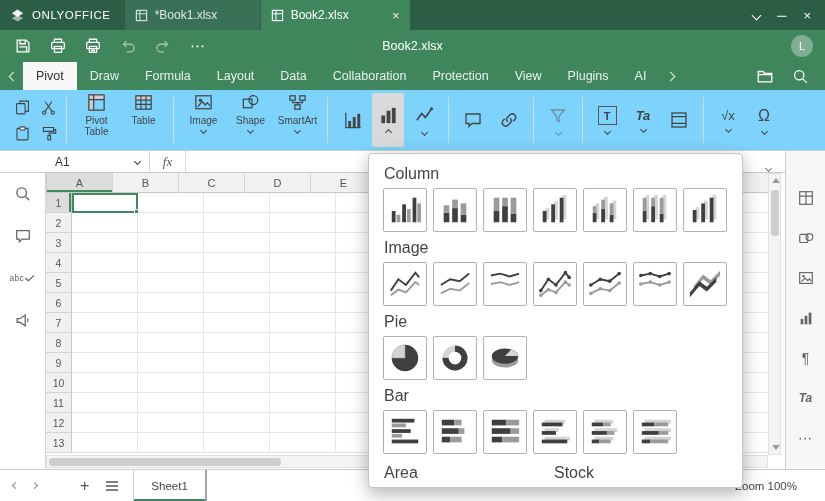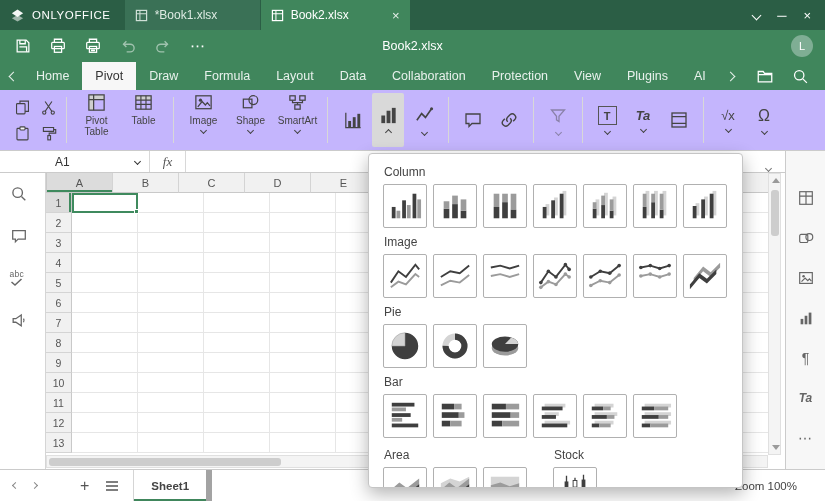--- a/index.html
+++ b/index.html
@@ -41,21 +41,21 @@
   
   .ribbon-tabs{position:absolute;left:0;top:62px;width:825px;height:28px;background:#40865c;
                display:flex;align-items:center;color:#e8f1ec}
   .rt-back{padding:0 6px 0 10px;display:flex;align-items:center}
   .rtab{padding:0 13px;height:28px;line-height:28px;font-size:12.5px;white-space:nowrap}
   .rtab.active{background:#f7f7f7;color:#333}
   .rt-next{padding:0 8px;display:flex;align-items:center}
   .rt-icons{margin-left:auto;display:flex;align-items:center;gap:18px;padding-right:16px}
 
   
-  .ribbon{position:absolute;left:0;top:90px;width:825px;height:61px;background:#c4b5fd;
+  .ribbon{position:absolute;left:0;top:90px;width:825px;height:61px;background:#7dd3fc;
           border-bottom:1px solid #cbcbcb;display:flex;align-items:center;padding:0 4px}
   .vsep{width:1px;height:46px;background:#d8d8d8;margin:0 6px;flex:0 0 auto}
   .clip-group{display:grid;grid-template-columns:24px 24px;grid-template-rows:24px 24px;gap:2px;margin-left:6px}
   .clip-btn{display:flex;align-items:center;justify-content:center}
   .rib-big{width:47px;height:56px;display:flex;flex-direction:column;align-items:center;gap:2px;
            font-size:10px;line-height:1.1;text-align:center;color:#444;flex:0 0 auto}
   .rib-btn{width:32px;height:54px;display:flex;flex-direction:column;align-items:center;
            justify-content:center;gap:4px;color:#444;flex:0 0 auto;border-radius:2px;margin:0 2px}
   .rib-btn.active{background:#d9d9d9}
   .rib-btn.dim{opacity:.45}
@@ -73,21 +73,21 @@
   .fxbtn{width:36px;height:100%;display:flex;align-items:center;justify-content:center;
          border-right:1px solid #d8d8d8;font-family:"Liberation Serif",serif;font-style:italic;
          font-size:13px;color:#555}
   .fb-input{flex:1;height:100%}
   .fb-collapse{position:absolute;left:766px;top:157px;color:#777}
 
   
   .left-sidebar{position:absolute;left:0;top:173px;width:46px;height:296px;background:#fff;
                 border-right:1px solid #d5d5d5;display:flex;flex-direction:column;align-items:center;
                 padding-top:10px;gap:20px}
-  .lsb-btn{width:26px;height:22px;display:flex;flex-direction:column;justify-content:center}
+  .lsb-btn{width:26px;height:22px;display:flex;flex-direction:row;align-items:center;justify-content:center}
   .abc{font-size:8.5px;color:#666;line-height:1;letter-spacing:.3px}
   .right-sidebar{position:absolute;left:785px;top:151px;width:40px;height:318px;background:#f7f7f7;
                  border-left:1px solid #cbcbcb;display:flex;flex-direction:column;align-items:center;
                  padding-top:36px;gap:18px}
   .rsb-btn{width:26px;height:22px;display:flex;align-items:center;justify-content:center;color:#666}
   .rsb-par{font-size:14px;color:#666}
   .rsb-ta{font-size:12px;font-style:italic;font-weight:bold;color:#666}
   .rsb-more{font-size:14px;color:#666;letter-spacing:1px}
 
   
@@ -124,29 +124,29 @@
   .hthumb{position:absolute;left:2px;top:2px;width:232px;height:8px;background:#cdcdcd;border-radius:3px}
 
   
   .statusbar{position:absolute;left:0;top:469px;width:825px;height:32px;background:#fff;
              border-top:1px solid #cbcbcb;display:flex;align-items:center;font-size:11.5px}
   .sb-nav{padding:0 7px;color:#888;display:flex;align-items:center}
   .sb-nav:first-child{margin-left:6px}
   .sb-add{margin-left:28px;font-size:16px;color:#555;padding:0 8px}
   .sb-list{padding:0 8px;margin-right:6px;display:flex;align-items:center}
   .sheet-tab{height:31px;display:flex;align-items:center;padding:0 17px;border-left:1px solid #d5d5d5;
-             border-right:6px solid #a3a3a3;font-weight:bold;color:#444;
+             border-right:2px solid #a3a3a3;font-weight:normal;color:#444;
              box-shadow:inset 0 -2px 0 #40865c}
   .sb-right{margin-left:auto;padding-right:28px;color:#444}
 
   
   .chart-panel{position:absolute;left:368px;top:153px;width:375px;height:335px;background:#fff;
                border:1px solid #c5c5c5;border-radius:4px;box-shadow:0 6px 18px rgba(0,0,0,.3);
                z-index:60;padding:8px 14px;overflow:hidden}
-  .cg-label{font-size:12px;color:#444;margin:3px 0 5px 1px}
+  .cg-label{font-size:16px;color:#444;margin:3px 0 5px 1px}
   .cg-row{display:flex;gap:6px;margin-bottom:7px}
   .cg-item{width:44px;height:44px;border:1px solid #b0b0b0;border-radius:2px;background:#fff;
            display:flex;align-items:center;justify-content:center;flex:0 0 auto}
   .cg-split{display:flex;gap:26px}
 </style>
 </head>
 <body>
 
 <div class="stage">
 
@@ -226,21 +226,20 @@
     </div>
     <div class="doc-title">Book2.xlsx</div>
     <div class="avatar">L</div>
   </div>
 
   <div class="ribbon-tabs">
     <span class="rt-back">
         <i class="chev left"></i>
       </span>
     <div style="display:flex">
-        <div class="rtab">Home</div>
         <div class="rtab active">Pivot</div>
         <div class="rtab">Draw</div>
         <div class="rtab">Formula</div>
         <div class="rtab">Layout</div>
         <div class="rtab">Data</div>
         <div class="rtab">Collaboration</div>
         <div class="rtab">Protection</div>
         <div class="rtab">View</div>
         <div class="rtab">Plugins</div>
         <div class="rtab">AI</div>

